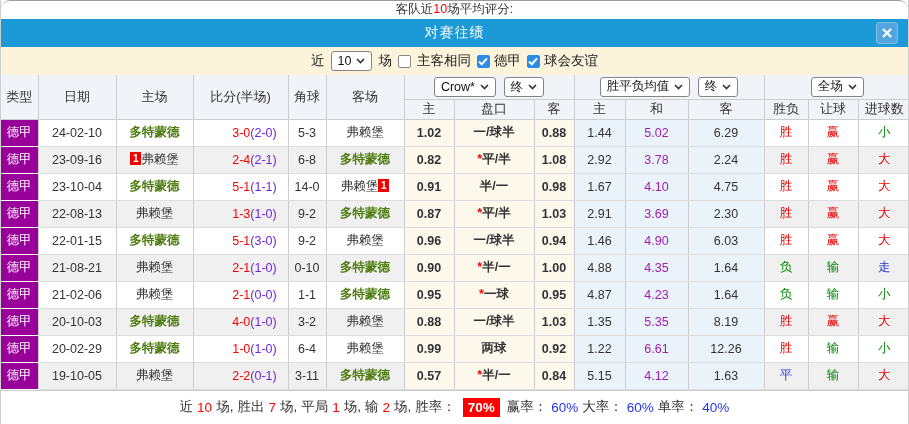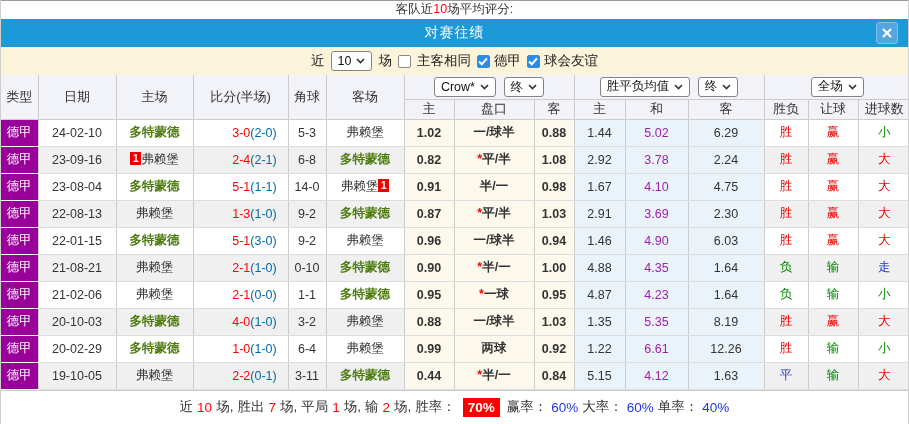--- a/index.html
+++ b/index.html
@@ -1,21 +1,21 @@
 <!DOCTYPE html>
 <html><head>
 <meta charset="utf-8">
 <style>
   * { margin:0; padding:0; box-sizing:border-box; }
   body { font-family:"Liberation Sans","DejaVu Sans",sans-serif; background:#fff; }
   .widget { width:909px; height:424px; border-left:1px solid #cfcfcf; border-right:1px solid #cfcfcf; overflow:hidden; background:#fff; }
 
   
   .top-note { height:19px; line-height:17px; text-align:center; font-size:12.5px; color:#333;
-              border-top:1px solid #9a9a9a; background:#fff; }
+              border-top:1px solid #9a9a9a; background:#fff;border-radius:9px; }
   .top-note .rnum { color:#f00; }
 
   
   .titlebar { height:28px; background:#1b9ad7; position:relative; display:flex; align-items:center; justify-content:center; }
   .titlebar .title { color:#fff; font-size:14px; font-weight:normal; letter-spacing:1px; }
   .close-btn { position:absolute; right:10px; top:3px; width:22px; height:22px; background:#55a6e0;
                border:1px solid #7fc0ea; border-radius:3px; display:flex; align-items:center; justify-content:center; cursor:pointer; }
 
   
   .filterbar { height:28px; background:#fbf3da; display:flex; align-items:center; justify-content:center; font-size:13.5px; color:#222; }
@@ -36,21 +36,21 @@
   tr.h-sub th { height:20px; }
   tr.h-group th.grp .sel { margin:0 2px; }
   tbody tr { height:27px; }
   tbody td { border-bottom:1px solid #ddd; }
   tbody tr:nth-child(even) td.zeb { background:#f0f0f0; }
   td.league { background:#909; color:#fff; border-bottom:1px solid #fff; border-right:1px solid #ccc; }
   td.cream { background:#fdf8ec;font-weight:bold; }
   td.lblue { background:#eaf3fa; }
   td.mid   { color:#a21caf; }
 
-  .ft { color:#f00;margin-left:28px; } .ht { color:#0369a1; }
+  .ft { color:#f00;margin-left:28px; } .ht { color:#6d28d9; }
   .star { color:#f00; }
   .badge { display:inline-block; background:#e00; color:#fff; font-size:10px; font-weight:bold;
            width:11px; height:13px; line-height:13px; vertical-align:1px; }
   .badge:empty { display:none; }
   .team { cursor:pointer; }
   [data-v="多特蒙德"] { color:#4d7c0f;font-weight:bold; }
   [data-v="胜"], [data-v="赢"], [data-v="大"] { color:#e60000; }
   [data-v="负"], [data-v="输"], [data-v="小"] { color:#080; }
   [data-v="平"], [data-v="走"] { color:#2233cc; }
 
@@ -210,21 +210,21 @@
     <td class="lblue">2.92</td>
     <td class="lblue mid">3.78</td>
     <td class="lblue">2.24</td>
     <td class="zeb" data-v="胜">胜</td>
     <td class="zeb" data-v="赢">赢</td>
     <td class="zeb" data-v="大">大</td>
   </tr>
 
   <tr>
     <td class="league">德甲</td>
-    <td class="zeb">23-08-04</td>
+    <td class="zeb">23-10-04</td>
     <td class="zeb"><span class="team" data-v="多特蒙德">多特蒙德</span></td>
     <td class="zeb"><span class="ft">5-1</span><span class="ht">(1-1)</span></td>
     <td class="zeb">14-0</td>
     <td class="zeb"><span class="team" data-v="弗赖堡">弗赖堡</span><span class="badge">1</span></td>
     <td class="cream">0.91</td>
     <td class="cream"><span class="star"></span><span>半/一</span></td>
     <td class="cream">0.98</td>
     <td class="lblue">1.67</td>
     <td class="lblue mid">4.10</td>
     <td class="lblue">4.75</td>
@@ -341,21 +341,21 @@
     <td class="zeb" data-v="小">小</td>
   </tr>
 
   <tr>
     <td class="league">德甲</td>
     <td class="zeb">19-10-05</td>
     <td class="zeb"><span class="team" data-v="弗赖堡">弗赖堡</span></td>
     <td class="zeb"><span class="ft">2-2</span><span class="ht">(0-1)</span></td>
     <td class="zeb">3-11</td>
     <td class="zeb"><span class="team" data-v="多特蒙德">多特蒙德</span></td>
-    <td class="cream">0.44</td>
+    <td class="cream">0.57</td>
     <td class="cream"><span class="star">*</span><span>半/一</span></td>
     <td class="cream">0.84</td>
     <td class="lblue">5.15</td>
     <td class="lblue mid">4.12</td>
     <td class="lblue">1.63</td>
     <td class="zeb" data-v="平">平</td>
     <td class="zeb" data-v="输">输</td>
     <td class="zeb" data-v="大">大</td>
   </tr>
 </tbody>

